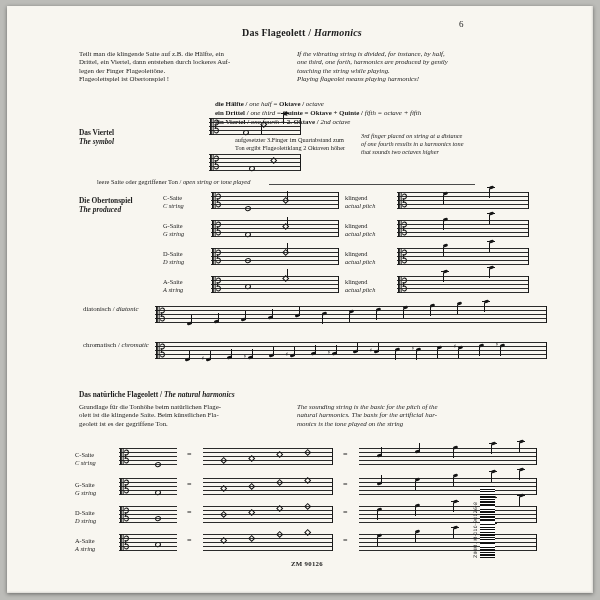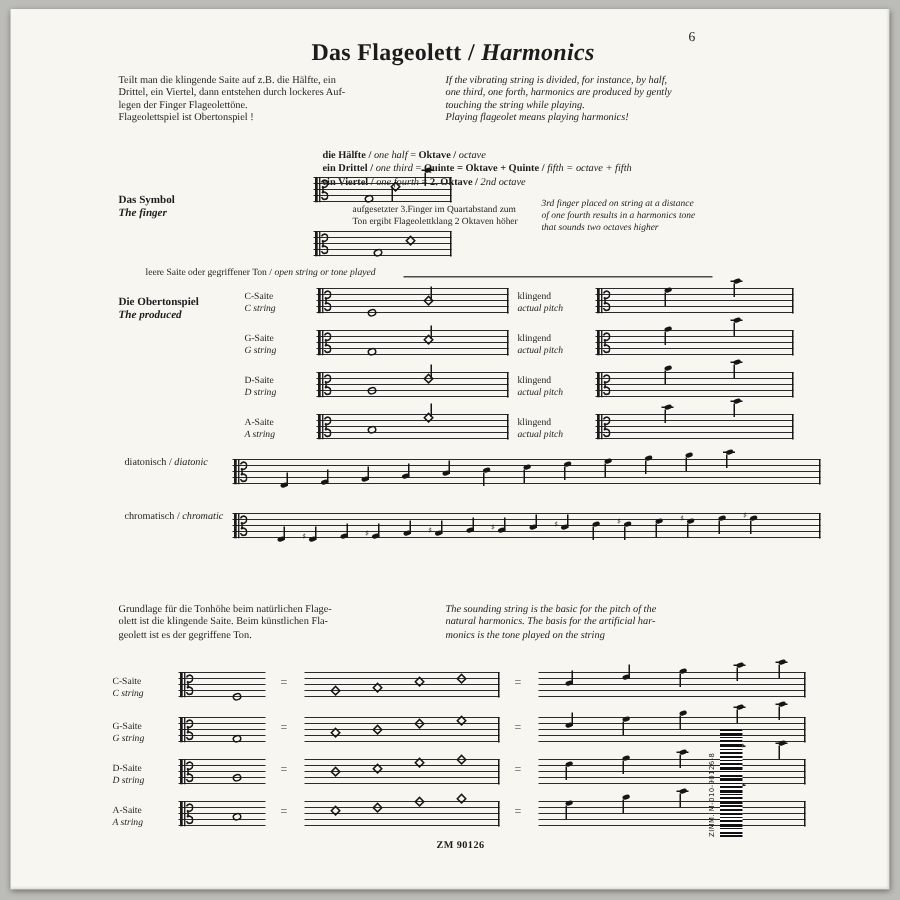--- a/index.html
+++ b/index.html
@@ -8,21 +8,21 @@
     background:#bcbcb8;
     font-family:"Liberation Serif", serif;
     color:#1c1c1c;
   }
   .page{
     position:absolute;left:7px;top:6px;width:586px;height:587px;
     background:#f8f6f0;
     box-shadow:0 1px 4px rgba(0,0,0,.45), inset -1px -1px 2px rgba(0,0,0,.12);
   }
   .pagenum{position:absolute;left:452px;top:13px;font-size:9px;}
-  .title{position:absolute;left:90px;top:21px;width:410px;text-align:center;font-size:16px;font-weight:bold;letter-spacing:.2px;}
+  .title{position:absolute;left:90px;top:21px;width:410px;text-align:center;font-size:10px;font-weight:bold;letter-spacing:.2px;}
   .title .ital{font-style:italic;}
   .block{position:absolute;font-size:6.9px;line-height:1.22;}
   .intro-de{left:72px;top:44px;width:214px;}
   .intro-en{left:290px;top:44px;width:188px;font-style:italic;}
   .fractions{position:absolute;left:208px;top:93px;font-size:6.9px;line-height:1.32;}
   .fde{font-weight:bold;}
   .fen{font-style:italic;}
   .heading{position:absolute;font-size:7.4px;font-weight:bold;line-height:1.25;}
   .heading .hen{font-style:italic;}
   .sym-h{left:72px;top:122px;}
@@ -116,22 +116,22 @@
     <div>
       <span class="fde">ein Viertel /</span>
       <span class="fen">one fourth</span>
       <span>=</span>
       <span class="fde">2. Oktave /</span>
       <span class="fen">2nd octave</span>
     </div>
   </div>
 
   <div class="heading sym-h">
-    <div>Das Symbol</div>
-    <div class="hen">The finger</div>
+    <div>Das Viertel</div>
+    <div class="hen">The symbol</div>
   </div>
 
   <div class="staffbox" style="left: 202px; top: 112px; width: 92px;">
       <span class="clef"><svg width="9" height="17" viewBox="0 0 9 17">
           <rect x="0" y="0" width="1.8" height="17" fill="#1a1a1a"></rect>
           <rect x="2.7" y="0" width="0.9" height="17" fill="#1a1a1a"></rect>
           <path d="M4.3 3.6 C5.6 1.1 8.5 1.9 8.5 4.4 C8.5 6.7 6 7.5 4.7 6.3 C5.7 7.4 5.7 9.6 4.7 10.7 C6 9.5 8.5 10.3 8.5 12.6 C8.5 15.1 5.6 15.9 4.3 13.4" fill="none" stroke="#1a1a1a" stroke-width="1.05"></path>
         </svg></span>
       <span class="sbar"></span>
       <span class="nh nw" style="left: 34px; top: 12px;"></span>
@@ -397,20 +397,24 @@
       <span class="acc" style="left: 298.4px; top: 2.4px;">♯</span>
       <span class="nh nb" style="left: 303px; top: 4px;"></span>
       <span class="stem" style="left: 303px; top: 6.6px;"></span>
       <span class="nh nb" style="left: 324px; top: 2px;"></span>
       <span class="stem" style="left: 324px; top: 4.6px;"></span>
       <span class="acc" style="left: 340.4px; top: 0.4px;">♯</span>
       <span class="nh nb" style="left: 345px; top: 2px;"></span>
       <span class="stem" style="left: 345px; top: 4.6px;"></span>
     </div>
 
+  <div class="heading nat-h">
+    <span>Das natürliche Flageolett /</span>
+    <span class="hen">The natural harmonics</span>
+  </div>
   <div class="block nat-de">
       <div>Grundlage für die Tonhöhe beim natürlichen Flage-</div>
       <div>olett ist die klingende Saite. Beim künstlichen Fla-</div>
       <div>geolett ist es der gegriffene Ton.</div>
     </div>
   <div class="block nat-en">
       <div>The sounding string is the basic for the pitch of the</div>
       <div>natural harmonics. The basis for the artificial har-</div>
       <div>monics is the tone played on the string</div>
     </div>

